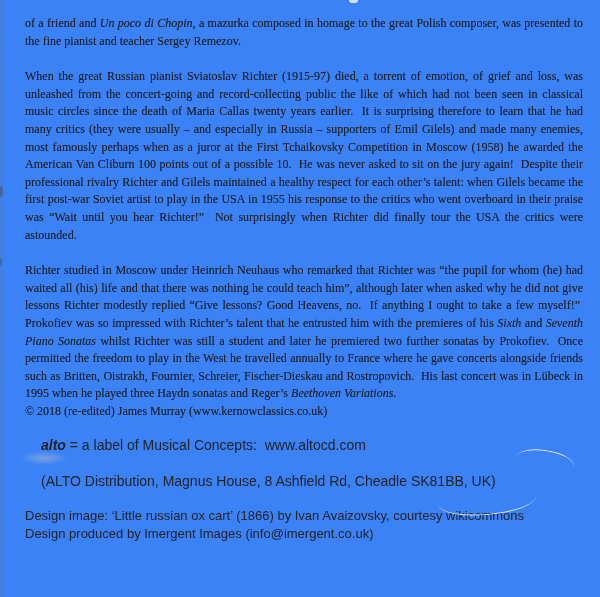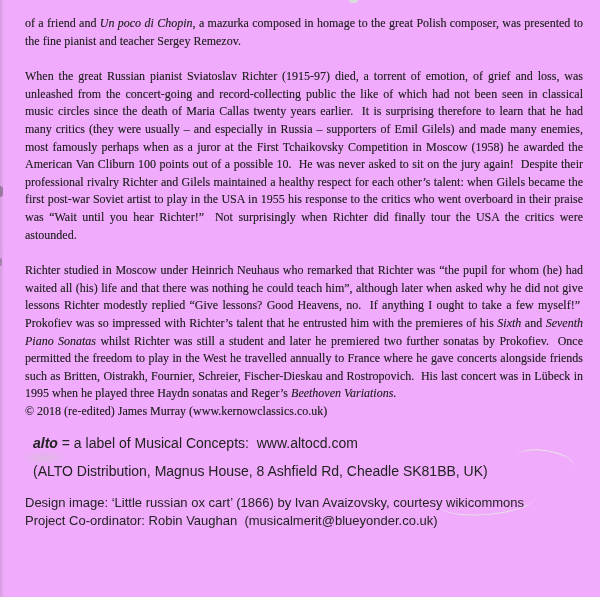--- a/index.html
+++ b/index.html
@@ -10,39 +10,39 @@
   body {
     width: 600px;
     height: 597px;
     overflow: hidden;
   }
   .page {
     position: relative;
     box-sizing: border-box;
     width: 600px;
     height: 597px;
-    background: #f0abfc;
+    background: #3b82f6;
     padding: 15px 17px 0 25px;
     color: #1f1f1f;
   }
   
   .article p {
     margin: 0 0 18px 0;
     font-family: "Liberation Serif", serif;
     font-size: 12px;
     line-height: 17.6px;
     text-align: justify;
     text-shadow: 0 0 0.4px rgba(0,0,0,0.35);
   }
   .article p:last-child { margin-bottom: 12px; }
 
   
   .label-info { margin-top: 14px; }
   .label-info p {
-    margin: 8px;
+    margin: 16px;
     font-family: "Liberation Sans", sans-serif;
     font-weight: 700;
     font-size: 14px;
     line-height: 19.5px;
     color: #232323;
   }
 
   
   .credits { margin-top: 13px; }
   .credits p {
@@ -111,15 +111,15 @@
       <p><span class="seg-n">Richter studied in Moscow under Heinrich Neuhaus who remarked that Richter was “the pupil for whom (he) had waited all (his) life and that there was nothing he could teach him”, although later when asked why he did not give lessons Richter modestly replied “Give lessons? Good Heavens, no.&nbsp; If anything I ought to take a few myself!”&nbsp; Prokofiev was so impressed with Richter’s talent that he entrusted him with the premieres of his </span><span class="seg-i">Sixth</span><span class="seg-n"> and </span><span class="seg-i">Seventh Piano Sonatas</span><span class="seg-n"> whilst Richter was still a student and later he premiered two further sonatas by Prokofiev.&nbsp; Once permitted the freedom to play in the West he travelled annually to France where he gave concerts alongside friends such as Britten, Oistrakh, Fournier, Schreier, Fischer-Dieskau and Rostropovich.&nbsp; His last concert was in Lübeck in 1995 when he played three Haydn sonatas and Reger’s </span><span class="seg-i">Beethoven Variations</span><span class="seg-n">.</span><br><span class="seg-b">© 2018 (re-edited) James Murray (www.kernowclassics.co.uk)</span></p>
     </section>
 
   <section class="label-info">
       <p><span class="seg-bi">alto</span><span class="seg-b"> = a label of Musical Concepts:&nbsp; www.altocd.com</span></p>
       <p><span class="seg-b">(ALTO Distribution, Magnus House, 8 Ashfield Rd, Cheadle SK81BB, UK)</span></p>
     </section>
 
   <section class="credits">
       <p><span class="seg-b">Design image:</span><span class="seg-n"> ‘Little russian ox cart’ (1866) by Ivan Avaizovsky, courtesy wikicommons</span></p>
-      <p><span class="seg-b">Project Co-ordinator:</span><span class="seg-n"> Robin Vaughan&nbsp; (musicalmerit@blueyonder.co.uk)</span></p>
+      <p><span class="seg-b">Design</span><span class="seg-n"> produced by Imergent Images (info@imergent.co.uk)</span></p>
     </section>
 </div>
 
 </body></html>

